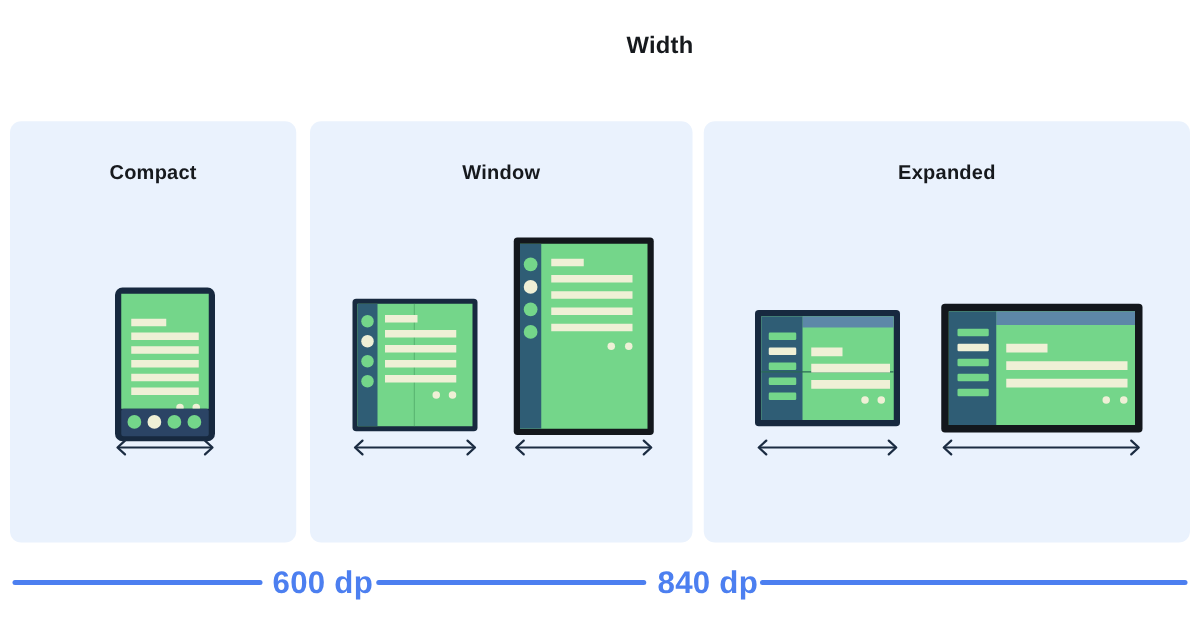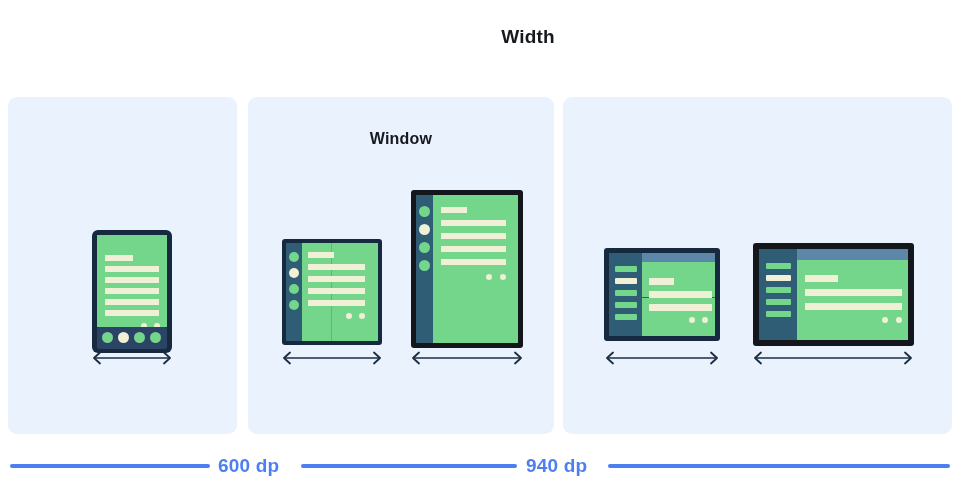--- a/index.html
+++ b/index.html
@@ -104,36 +104,37 @@
   .tab-land .topbar{height:11px;}
 
   
   .arrow{position:absolute;height:16px;}
   .arrow svg{display:block;}
 
   
   .legend{position:absolute;left:0;top:452px;width:960px;height:42px;}
   .legend-line{position:absolute;height:4px;background:#4c7ff0;border-radius:2px;top:12px;}
   .legend-label{
-    position:absolute;top:0;font-size:19px;font-weight:bold;
+    position:absolute;top:0;font-size:25px;font-weight:bold;
     color:#4c7ff0;letter-spacing:.2px;line-height:28px;
   }
 </style>
 </head>
 <body>
 
 <div class="stage">
 
   <div class="header">
     <div class="title">Width</div>
   </div>
 
   <div class="panels">
 
     <div class="panel panel-compact">
+      <div class="panel-title">Compact</div>
 
       <div class="device phone">
         <div class="screen">
           <div class="line" style="left:8px;top:20px;width:28px;height:6px;"></div>
           <div class="line" style="left:8px;top:31px;width:54px;height:6px;"></div>
           <div class="line" style="left:8px;top:42px;width:54px;height:6px;"></div>
           <div class="line" style="left:8px;top:53px;width:54px;height:6px;"></div>
           <div class="line" style="left:8px;top:64px;width:54px;height:6px;"></div>
           <div class="line" style="left:8px;top:75px;width:54px;height:6px;"></div>
           <div class="minidot" style="left:44px;top:88px;"></div>
@@ -207,20 +208,21 @@
       <div class="arrow" style="left:161px;top:253px;width:116px;">
         <svg width="116" height="16" viewBox="0 0 116 16">
           <line x1="5" y1="8" x2="111" y2="8" stroke="#1b2c42" stroke-width="1.6"></line>
           <polyline points="10,2.5 4,8 10,13.5" fill="none" stroke="#1b2c42" stroke-width="1.8" stroke-linecap="round" stroke-linejoin="round"></polyline>
           <polyline points="106,2.5 112,8 106,13.5" fill="none" stroke="#1b2c42" stroke-width="1.8" stroke-linecap="round" stroke-linejoin="round"></polyline>
         </svg>
       </div>
     </div>
 
     <div class="panel panel-expanded">
+      <div class="panel-title">Expanded</div>
 
       <div class="device fold-land">
         <div class="screen">
           <div class="topbar" style="left:33px;right:0;"></div>
           <div class="rail">
             <div class="bar" style="top:13px;"></div>
             <div class="bar active" style="top:25px;"></div>
             <div class="bar" style="top:37px;"></div>
             <div class="bar" style="top:49px;"></div>
             <div class="bar" style="top:61px;"></div>
@@ -268,17 +270,17 @@
         </svg>
       </div>
     </div>
 
   </div>
 
   <div class="legend">
     <div class="legend-line" style="left:10px;width:200px;"></div>
     <div class="legend-label" style="left:218px;">600 dp</div>
     <div class="legend-line" style="left:301px;width:216px;"></div>
-    <div class="legend-label" style="left:526px;">940 dp</div>
+    <div class="legend-label" style="left:526px;">840 dp</div>
     <div class="legend-line" style="left:608px;width:342px;"></div>
   </div>
 
 </div>
 
 </body></html>

